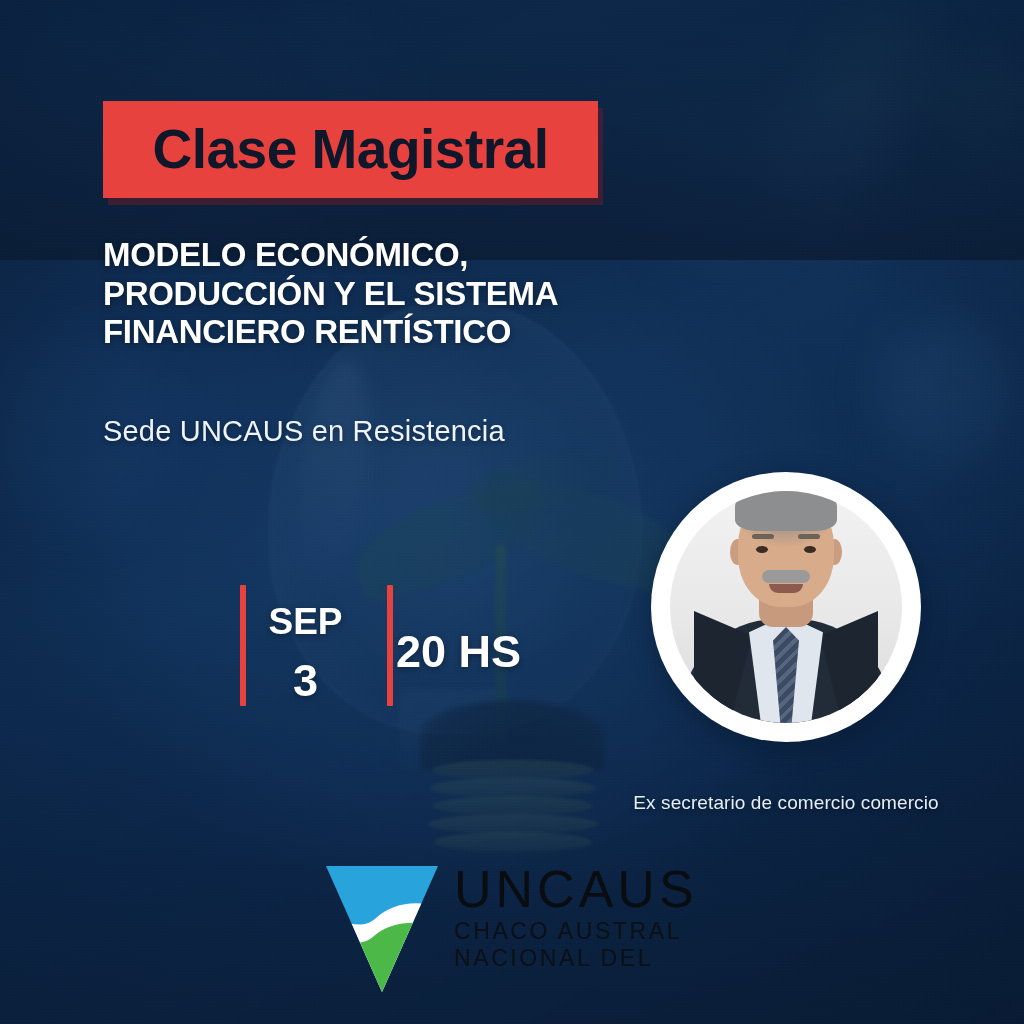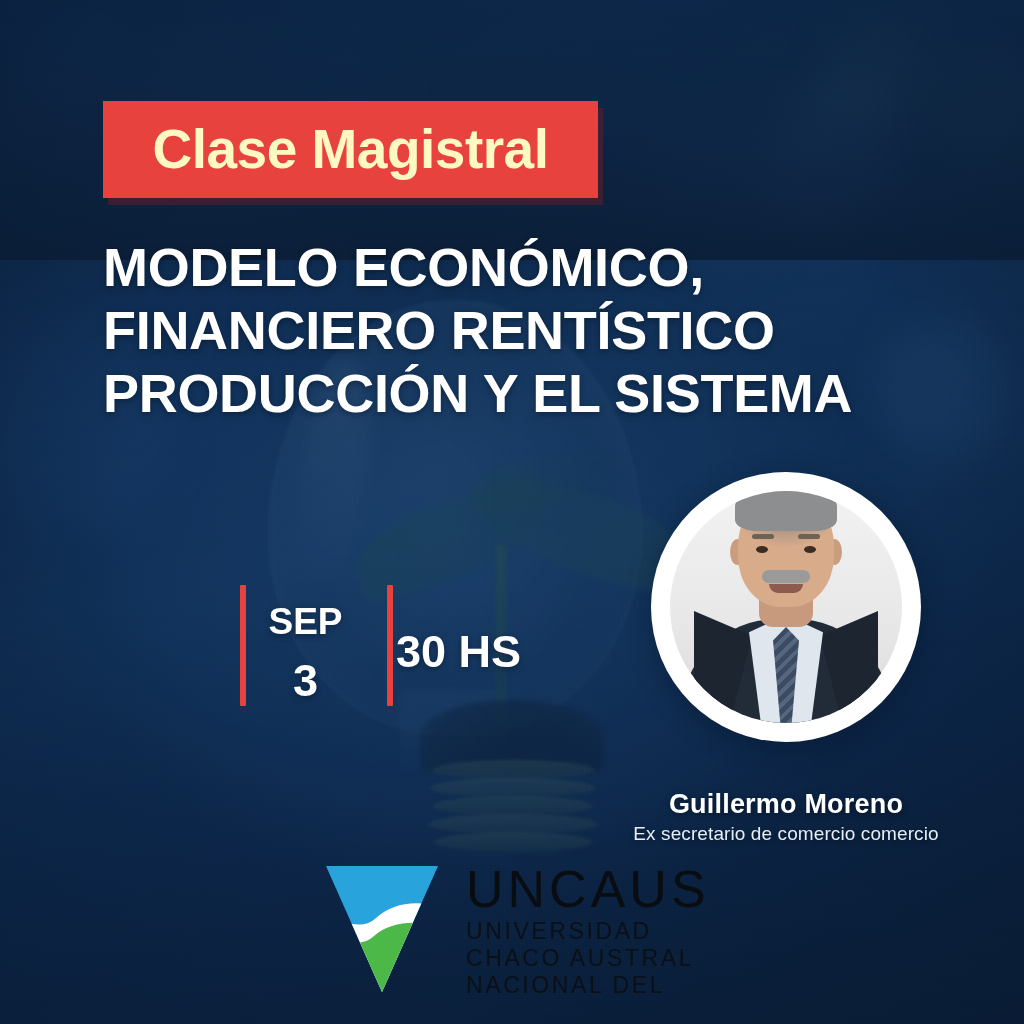--- a/index.html
+++ b/index.html
@@ -157,35 +157,35 @@
     top: 101px;
     width: 495px;
     height: 97px;
     background: #e8423f;
     box-shadow: 5px 7px 0 0 rgba(120,26,38,.45);
     display: flex;
     align-items: center;
     justify-content: center;
   }
   .ribbon-text {
-    color: #fef9c3;
+    color: #0f172a;
     font-size: 55px;
     font-weight: bold;
     letter-spacing: -0.5px;
     line-height: 1;
     white-space: nowrap;
   }
 
   .headline {
     position: absolute;
     left: 103px;
     top: 236px;
     width: 700px;
     color: #ffffff;
-    font-size: 54px;
+    font-size: 33px;
     font-weight: bold;
     line-height: 1.17;
     letter-spacing: -0.3px;
     text-shadow: 0 2px 6px rgba(0,0,0,.35);
   }
   .headline .hl-line { display: block; white-space: nowrap; }
 
   .venue {
     position: absolute;
     left: 103px;
@@ -350,21 +350,21 @@
 
   
   .logo {
     position: absolute;
     left: 326px;
     top: 866px;
     display: flex;
     align-items: flex-start;
   }
   .logo-mark { width: 112px; height: 126px; flex: 0 0 auto; }
-  .logo-text { margin-left: 28px; padding-top: 0px; }
+  .logo-text { margin-left: 16px; padding-top: 0px; }
   .logo-main {
     color: #090d12;
     font-size: 52px;
     font-weight: 400;
     letter-spacing: 4px;
     line-height: .92;
     white-space: nowrap;
   }
   .logo-sub {
     color: #0b1016;
@@ -418,33 +418,34 @@
   <div class="bg-layer grain"></div>
 
   <div class="content">
 
     <div class="ribbon">
       <div class="ribbon-text">Clase Magistral</div>
     </div>
 
     <div class="headline">
       <span class="hl-line">MODELO ECONÓMICO,</span>
+      <span class="hl-line">PRODUCCIÓN Y EL SISTEMA</span>
       <span class="hl-line">FINANCIERO RENTÍSTICO</span>
-      <span class="hl-line">PRODUCCIÓN Y EL SISTEMA</span>
     </div>
 
     <div class="venue">
+      <span>Sede UNCAUS en Resistencia</span>
     </div>
 
     <div class="datestrip">
       <div class="ds-rule ds-rule-1"></div>
       <div class="ds-rule ds-rule-2"></div>
       <div class="ds-col ds-month">SEP</div>
       <div class="ds-col ds-num">3</div>
-      <div class="ds-col ds-time">30 HS</div>
+      <div class="ds-col ds-time">20 HS</div>
     </div>
 
     <div class="photo-ring">
       <div class="photo-inner">
         <div class="p-shoulders"></div>
         <div class="p-lapelL"></div>
         <div class="p-lapelR"></div>
         <div class="p-shirt"></div>
         <div class="p-tie"></div>
         <div class="p-neck"></div>
@@ -456,42 +457,40 @@
         <div class="p-brow p-browL"></div>
         <div class="p-brow p-browR"></div>
         <div class="p-eye p-eyeL"></div>
         <div class="p-eye p-eyeR"></div>
         <div class="p-mous"></div>
         <div class="p-mouth"></div>
       </div>
     </div>
 
     <div class="speaker-block">
-      <div class="speaker-name">Guillermo Moreno</div>
       <div class="speaker-role">Ex secretario de comercio comercio</div>
     </div>
 
     <div class="logo">
       <svg class="logo-mark" viewBox="0 0 112 126">
         <defs>
           <clipPath id="triClip">
             <polygon points="0,0 112,0 56,126"></polygon>
           </clipPath>
         </defs>
         <g clip-path="url(#triClip)">
           <rect x="0" y="0" width="112" height="126" fill="#29a3dc"></rect>
           <path d="M0,126 L0,58 C22,52 34,66 50,52 C66,38 86,34 112,40 L112,126 Z" fill="#ffffff"></path>
           <path d="M0,126 L0,76 C20,70 32,84 48,70 C64,56 88,54 112,60 L112,126 Z" fill="#4cb848"></path>
           <path d="M0,126 L0,84 C18,80 30,94 46,82 C62,70 88,68 112,74 L112,126 Z" fill="#ffffff" opacity="0"></path>
         </g>
       </svg>
       <div class="logo-text">
         <div class="logo-main">UNCAUS</div>
         <div class="logo-sub">
-          <span>UNIVERSIDAD</span>
           <span>CHACO AUSTRAL</span>
           <span>NACIONAL DEL</span>
         </div>
       </div>
     </div>
 
   </div>
 </div>
 
 </body></html>

